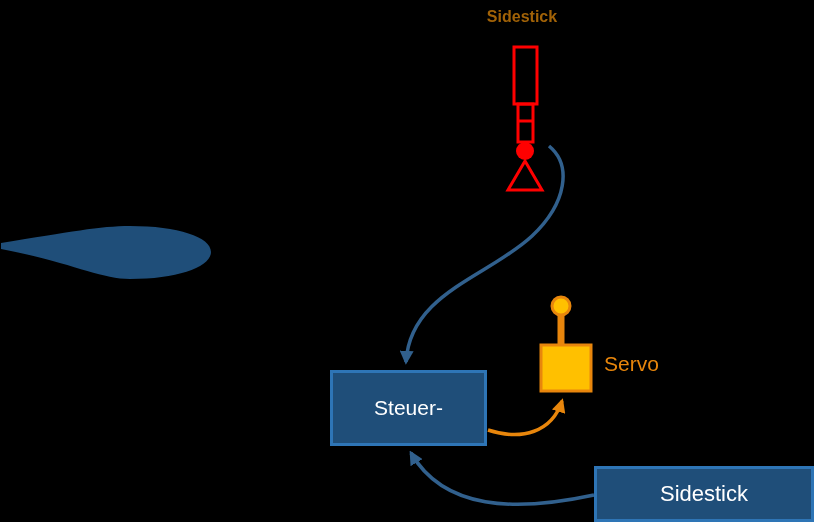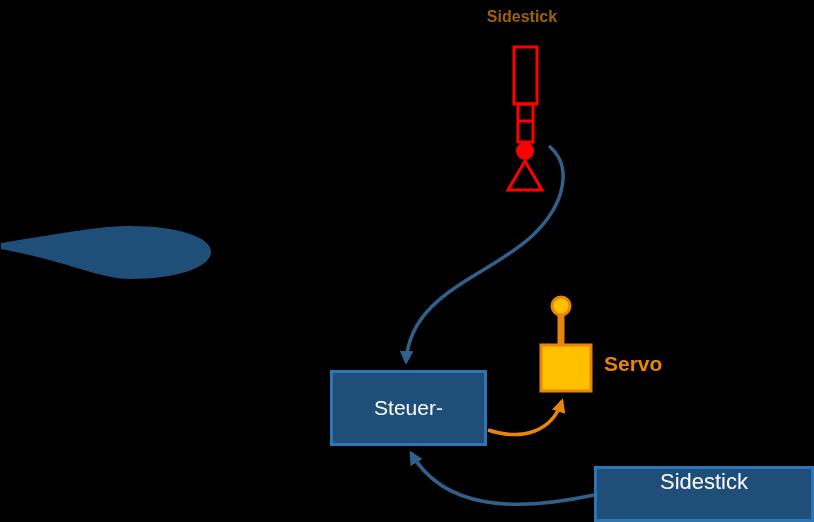--- a/index.html
+++ b/index.html
@@ -13,21 +13,21 @@
     background: #000000;
     overflow: hidden;
   }
 
   .svg-layer {
     position: absolute;
     left: 0; top: 0;
     width: 814px; height: 522px;
   }
 
-  .label { position: absolute; white-space: nowrap; font-weight: bold; }
+  .label { position: absolute; white-space: nowrap; }
 
   .sidestick-label {
     left: 422px; top: 8px; width: 200px;
     text-align: center;
     color: #a16207;
     font-size: 16px;
     font-weight: bold;
   }
 
   .servo-label {
@@ -35,20 +35,21 @@
     color: #E8860C;
     font-size: 21px;
   }
 
   .node-box {
     position: absolute;
     background: #1F4E79;
     border: 3px solid #2E75B6;
     color: #FFFFFF;
     display: flex;
+    align-items: center;
     justify-content: center;
   }
 
   .computer-box {
     left: 330px; top: 370px;
     width: 157px; height: 76px;
     flex-direction: column;
     font-size: 21px;
     line-height: 1.25;
     text-align: center;

